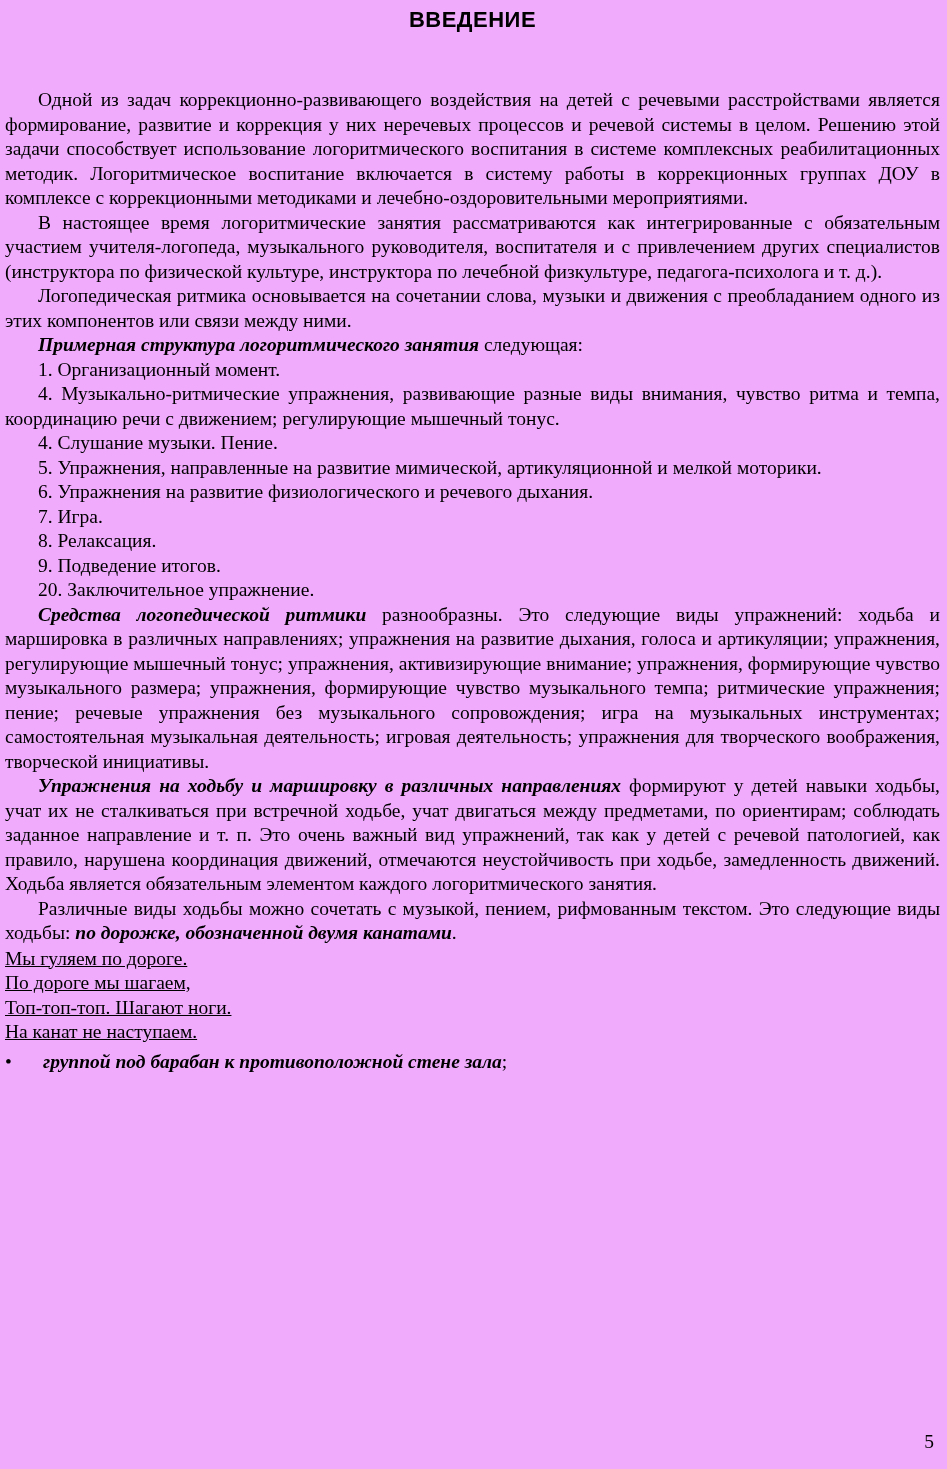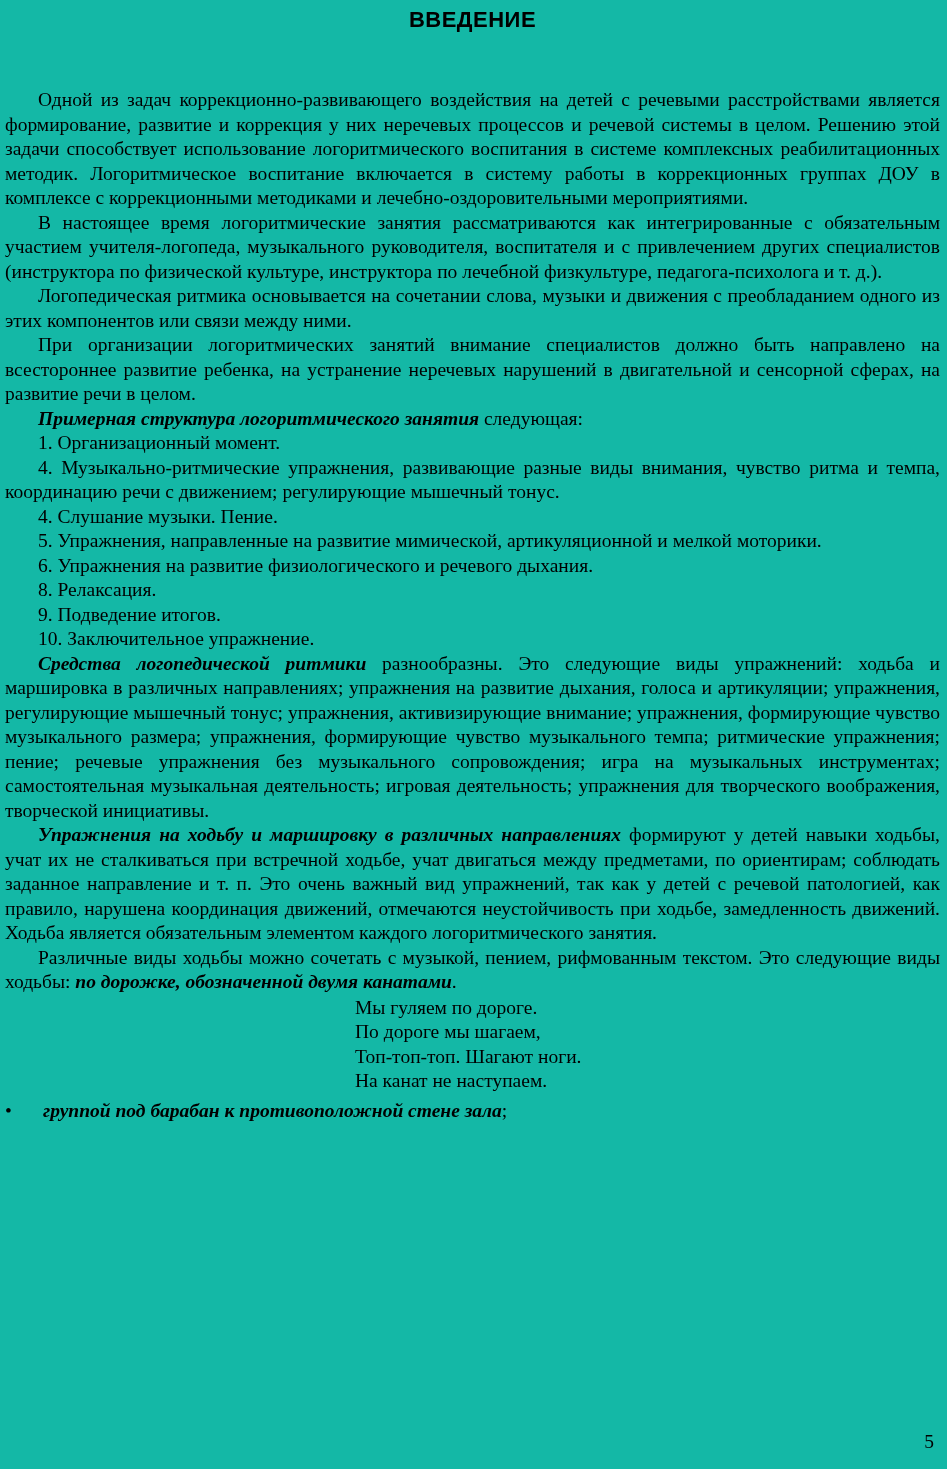--- a/index.html
+++ b/index.html
@@ -1,20 +1,20 @@
 <!DOCTYPE html>
 <html><head>
 <meta charset="utf-8">
 <style>
   * { margin: 0; padding: 0; box-sizing: border-box; }
   html, body { background: #ffffff; }
   .page {
     width: 947px;
     height: 1469px;
-    background: #14b8a6;
+    background: #f0abfc;
     color: #000000;
     font-family: "Liberation Serif", serif;
     font-size: 19.5px;
     line-height: 24.5px;
     position: relative;
     padding: 8px 7px 0 5px;
     overflow: hidden;
   }
   .title {
     font-family: "Liberation Sans", sans-serif;
@@ -29,22 +29,22 @@
   .para {
     text-align: justify;
     text-indent: 33px;
   }
   .bi {
     font-weight: bold;
     font-style: italic;
     margin-top: 21px;
   }
   .poem {
-    margin-left: 350px;
     margin-top: 1px;
+    text-decoration: underline;
   }
   .poem-line { text-align: left; }
   .bullet-row {
     display: flex;
     margin-top: 5px;
   }
   .bullet-marker {
     width: 38px;
     flex: 0 0 38px;
   }
@@ -60,32 +60,32 @@
 
 <div class="page">
 
   <h1 class="title">ВВЕДЕНИЕ</h1>
 
   <div class="body-text">
 
     <p class="para">Одной из задач коррекционно-развивающего воздействия на детей с речевыми расстройствами является формирование, развитие и коррекция у них неречевых процессов и речевой системы в целом. Решению этой задачи способствует использование логоритмического воспитания в системе комплексных реабилитационных методик. Логоритмическое воспитание включается в систему работы в коррекционных группах ДОУ в комплексе с коррекционными методиками и лечебно-оздоровительными мероприятиями.</p>
     <p class="para">В настоящее время логоритмические занятия рассматриваются как интегрированные с обязательным участием учителя-логопеда, музыкального руководителя, воспитателя и с привлечением других специалистов (инструктора по физической культуре, инструктора по лечебной физкультуре, педагога-психолога и т. д.).</p>
     <p class="para">Логопедическая ритмика основывается на сочетании слова, музыки и движения с преобладанием одного из этих компонентов или связи между ними.</p>
-    <p class="para">При организации логоритмических занятий внимание специалистов должно быть направлено на всестороннее развитие ребенка, на устранение неречевых нарушений в двигательной и сенсорной сферах, на развитие речи в целом.</p>
 
     <p class="para"><span class="bi">Примерная структура логоритмического занятия</span><span> следующая:</span></p>
 
     <p class="para">1. Организационный момент.</p>
     <p class="para">4. Музыкально-ритмические упражнения, развивающие разные виды внимания, чувство ритма и темпа, координацию речи с движением; регулирующие мышечный тонус.</p>
     <p class="para">4. Слушание музыки. Пение.</p>
     <p class="para">5. Упражнения, направленные на развитие мимической, артикуляционной и мелкой моторики.</p>
     <p class="para">6. Упражнения на развитие физиологического и речевого дыхания.</p>
+    <p class="para">7. Игра.</p>
     <p class="para">8. Релаксация.</p>
     <p class="para">9. Подведение итогов.</p>
-    <p class="para">10. Заключительное упражнение.</p>
+    <p class="para">20. Заключительное упражнение.</p>
 
     <p class="para"><span class="bi">Средства логопедической ритмики</span><span> разнообразны. Это следующие виды упражнений: ходьба и маршировка в различных направлениях; упражнения на развитие дыхания, голоса и артикуляции; упражнения, регулирующие мышечный тонус; упражнения, активизирующие внимание; упражнения, формирующие чувство музыкального размера; упражнения, формирующие чувство музыкального темпа; ритмические упражнения; пение; речевые упражнения без музыкального сопровождения; игра на музыкальных инструментах; самостоятельная музыкальная деятельность; игровая деятельность; упражнения для творческого воображения, творческой инициативы.</span></p>
 
     <p class="para"><span class="bi">Упражнения на ходьбу и маршировку в различных направлениях</span><span> формируют у детей навыки ходьбы, учат их не сталкиваться при встречной ходьбе, учат двигаться между предметами, по ориентирам; соблюдать заданное направление и т. п. Это очень важный вид упражнений, так как у детей с речевой патологией, как правило, нарушена координация движений, отмечаются неустойчивость при ходьбе, замедленность движений. Ходьба является обязательным элементом каждого логоритмического занятия.</span></p>
 
     <p class="para"><span>Различные виды ходьбы можно сочетать с музыкой, пением, рифмованным текстом. Это следующие виды ходьбы: </span><span class="bi">по дорожке, обозначенной двумя канатами</span><span>.</span></p>
 
     <div class="poem">
       <div class="poem-line">Мы гуляем по дороге.</div>
       <div class="poem-line">По дороге мы шагаем,</div>

